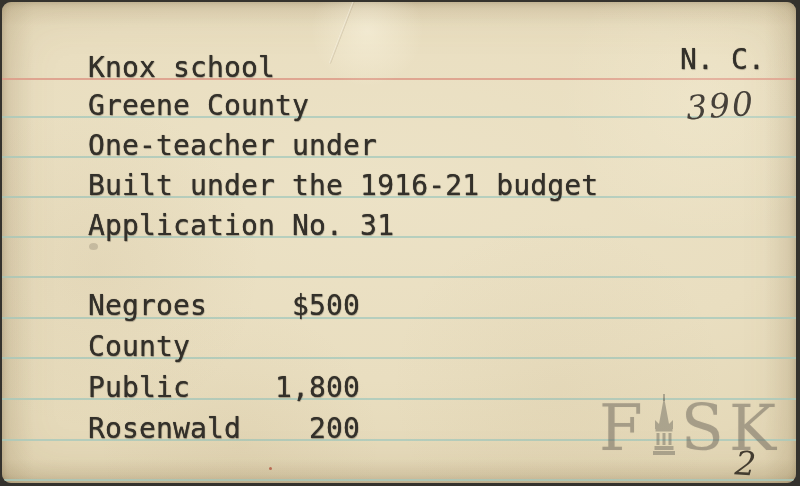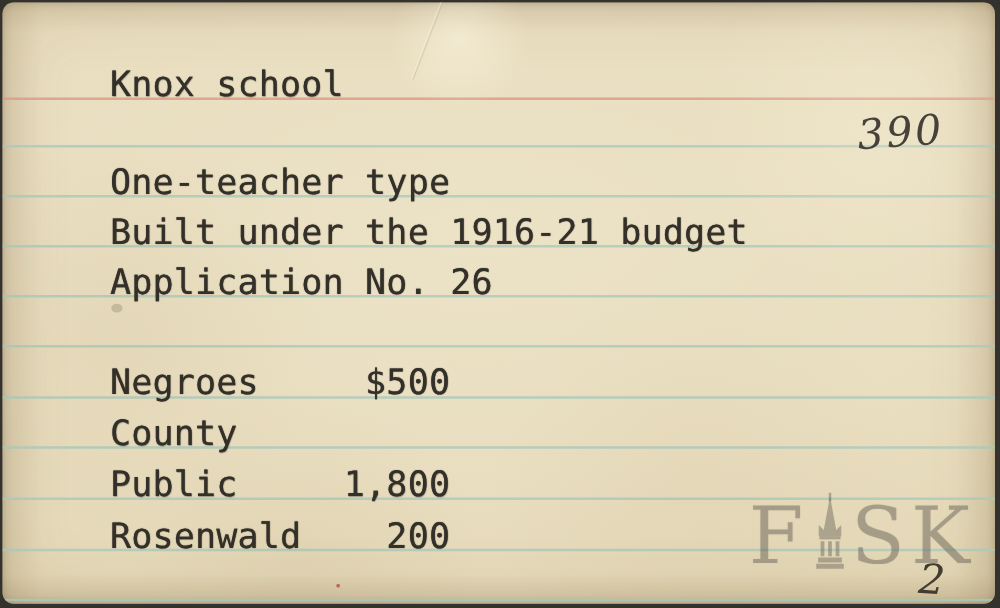--- a/index.html
+++ b/index.html
@@ -145,28 +145,30 @@
   <div class="rule teal" style="top:396px"></div>
   <div class="rule teal" style="top:437px"></div>
   <div class="rule teal" style="top:477px"></div>
 
   <div class="texture"></div>
   <div class="crease"></div>
   <div class="smudge"></div>
   <div class="speck-red"></div>
 
   <div class="tw" style="top:52px">Knox school</div>
-  <div class="tw" style="top:130px">One-teacher type</div>
+  <div class="tw" style="top:90px">Greene County</div>
+  <div class="tw" style="top:130px">One-teacher under</div>
   <div class="tw" style="top:170px">Built under the 1916-21 budget</div>
-  <div class="tw" style="top:210px">Application No. 26</div>
+  <div class="tw" style="top:210px">Application No. 31</div>
   <div class="tw" style="top:290px">Negroes     $500</div>
   <div class="tw" style="top:331px">County</div>
   <div class="tw" style="top:372px">Public     1,800</div>
   <div class="tw" style="top:413px">Rosenwald    200</div>
 
+  <div class="tw right" style="top:44px">N. C.</div>
 
   <div class="hw hw-390">390</div>
 
   <div class="wm">
     <span class="wm-letter">F</span>
     <span class="wm-tower">
       <svg width="28" height="62" viewBox="0 0 28 62">
         <g fill="rgba(99,95,86,0.44)">
           <rect x="13" y="0" width="2" height="7"></rect>
           <path d="M14 3 L19 30 L23 26 L23 35 L5 35 L5 26 L9 30 Z"></path>

